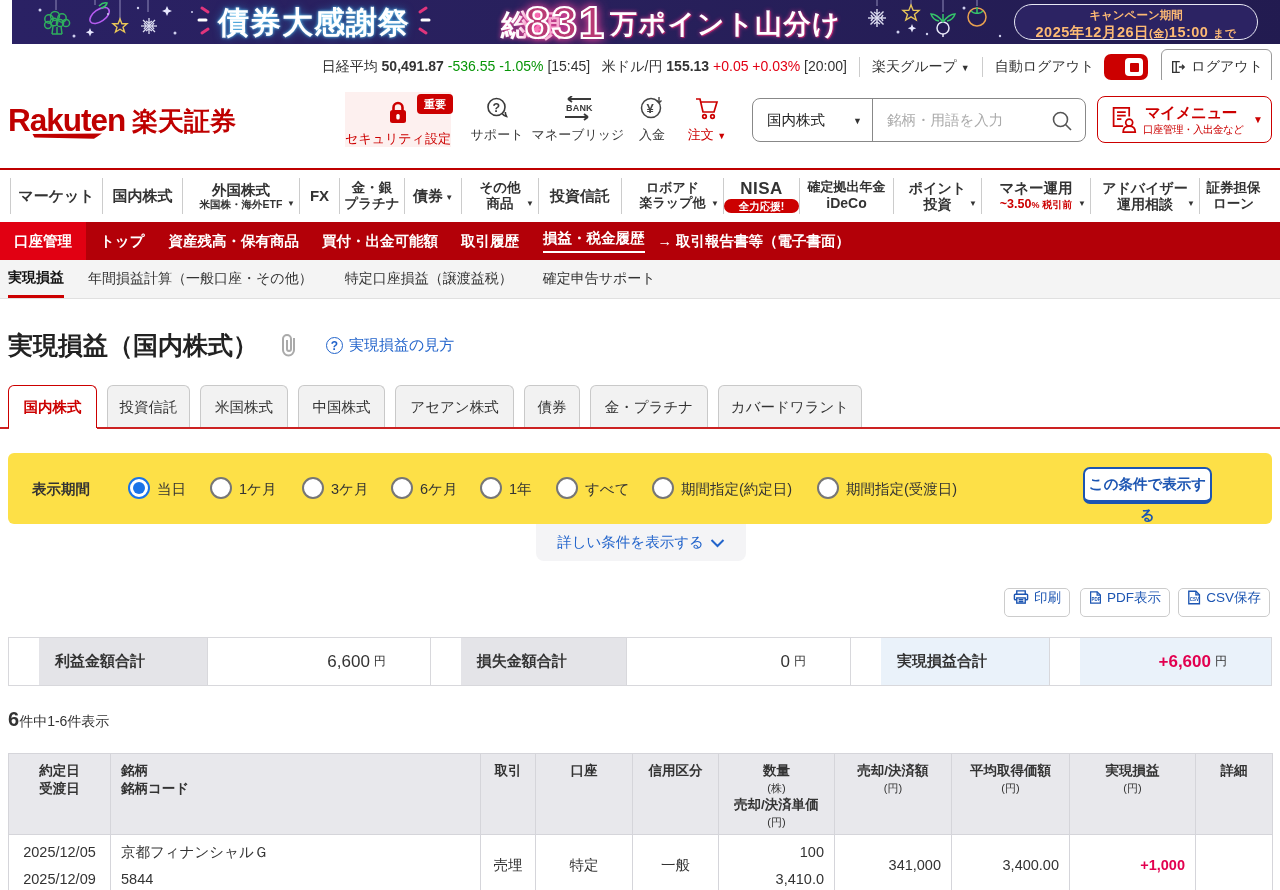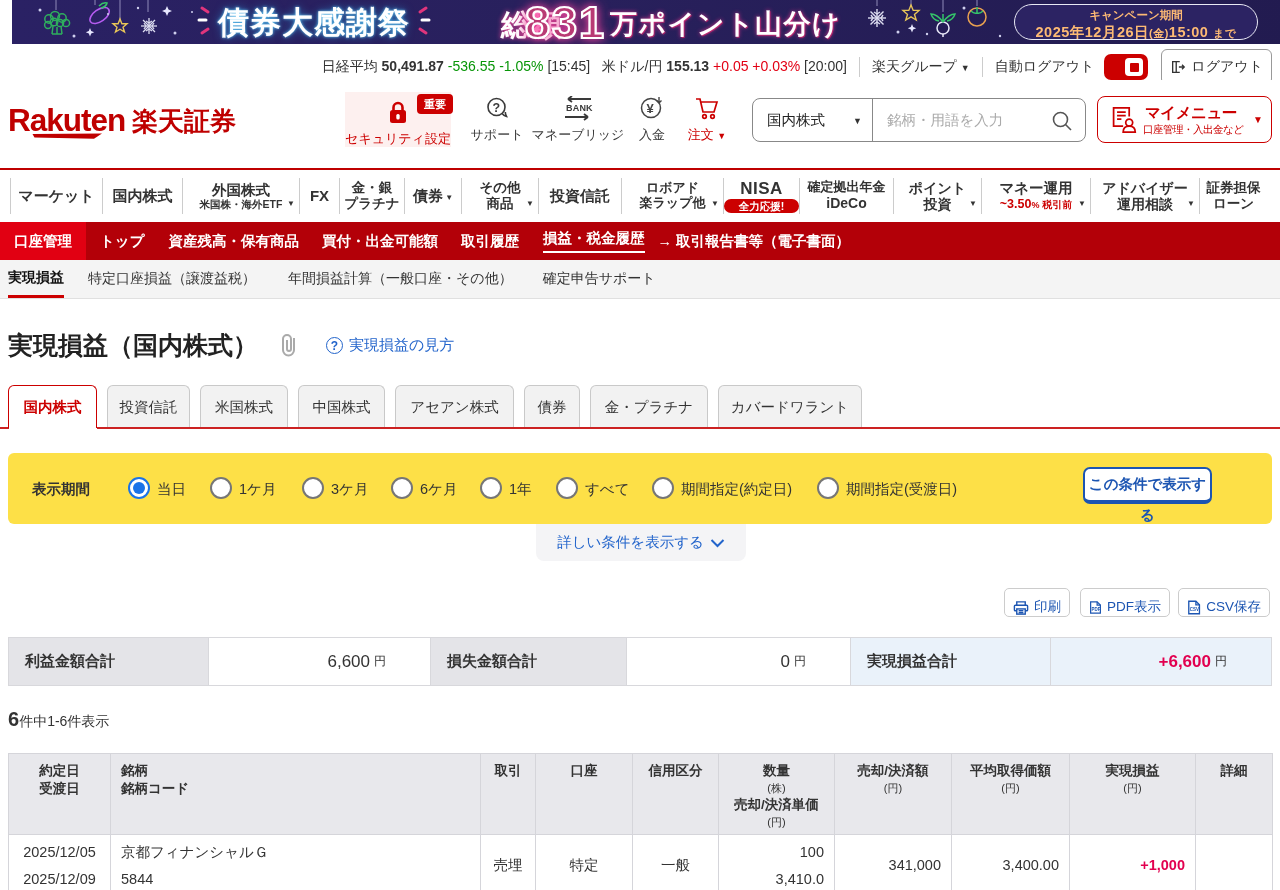--- a/index.html
+++ b/index.html
@@ -96,25 +96,25 @@
 #ftongue { left:536px; top:524px; width:210px; height:37px; background:#f4f4f6; border-radius:0 0 8px 8px; text-align:center; }
 #ftongue .lk { margin-top:9px; display:inline-flex; align-items:center; font-size:14.5px; color:#2264cb; }
 #fpanel .lbl { position:absolute; left:24px; top:27px; font-size:14.5px; font-weight:bold; }
 .radio { position:absolute; top:24px; width:22px; height:22px; border:2px solid #767676; border-radius:50%; background:#fff; }
 .radio.sel { border:2px solid #1a73e8; }
 .radio.sel::after { content:""; position:absolute; left:3px; top:3px; width:12px; height:12px; border-radius:50%; background:#1a73e8; }
 .rlbl { position:absolute; top:27px; font-size:14.5px; color:#333; }
 #fbtn { position:absolute; left:1075px; top:14px; width:129px; height:37px; background:#fff; border:2px solid #1c55b2; border-bottom:4px solid #1c55b2; border-radius:7px; color:#1c55b2; font-size:14.5px; font-weight:bold; text-align:center; line-height:31px; }
 
 
-.abtn { position:absolute; top:588px; height:29px; background:#fff; border:1px solid #ccc; border-radius:5px; display:flex; align-items:flex-end; gap:5px; padding:0 8px; font-size:13.5px; color:#1c55b2; white-space:nowrap; }
+.abtn { position:absolute; top:588px; height:29px; background:#fff; border:1px solid #ccc; border-radius:5px; display:flex; align-items:flex-start; gap:5px; padding:0 8px; font-size:13.5px; color:#1c55b2; white-space:nowrap; }
 
 
 #summary { left:8px; top:637px; width:1264px; height:49px; border:1px solid #d8d8dc; display:flex; }
-#summary .cell { display:flex; align-items:center; border-right:1px solid #d8d8dc; }
+#summary .cell { display:flex; align-items:center; border-right:1px solid #d8d8dc;margin-left:30px; }
 #summary .lab { background:#e4e4e8; font-weight:bold; font-size:15px; padding-left:16px; }
 #summary .val { background:#fff; justify-content:flex-end; padding-right:44px; font-size:17px; }
 #summary .unit { font-size:12px; margin-left:4px; }
 #summary .blue { background:#eaf2fa; }
 .pink { color:#e2004f; font-weight:bold; }
 
 
 #count { left:8px; top:708px; font-size:14px; }
 #count b { font-size:20px; }
 
@@ -374,22 +374,22 @@
     <span class="it">トップ</span>
     <span class="it">資産残高・保有商品</span>
     <span class="it">買付・出金可能額</span>
     <span class="it">取引履歴</span>
     <span class="it undl">損益・税金履歴</span>
     <span class="it">→ 取引報告書等（電子書面）</span>
   </div>
 
   <div id="subnav" class="abs">
     <span class="active1">実現損益</span>
+    <span class="it">年間損益計算（一般口座・その他）</span>
     <span class="it">特定口座損益（譲渡益税）</span>
-    <span class="it">年間損益計算（一般口座・その他）</span>
     <span class="it">確定申告サポート</span>
   </div>
 
   <div id="title" class="abs">実現損益（国内株式）</div>
   <svg id="clip" class="abs" width="22" height="26" viewBox="0 0 22 26" fill="none" stroke="#aaa" stroke-width="2">
     <path d="M 16 6 V 18 a 5.5 5.5 0 0 1 -11 0 V 7 a 4 4 0 0 1 8 0 V 17 a 2 2 0 0 1 -4 0 V 8"></path>
   </svg>
   <div id="helplink" class="abs"><span class="q">?</span>実現損益の見方</div>
 
   <div id="tabs" class="abs">

